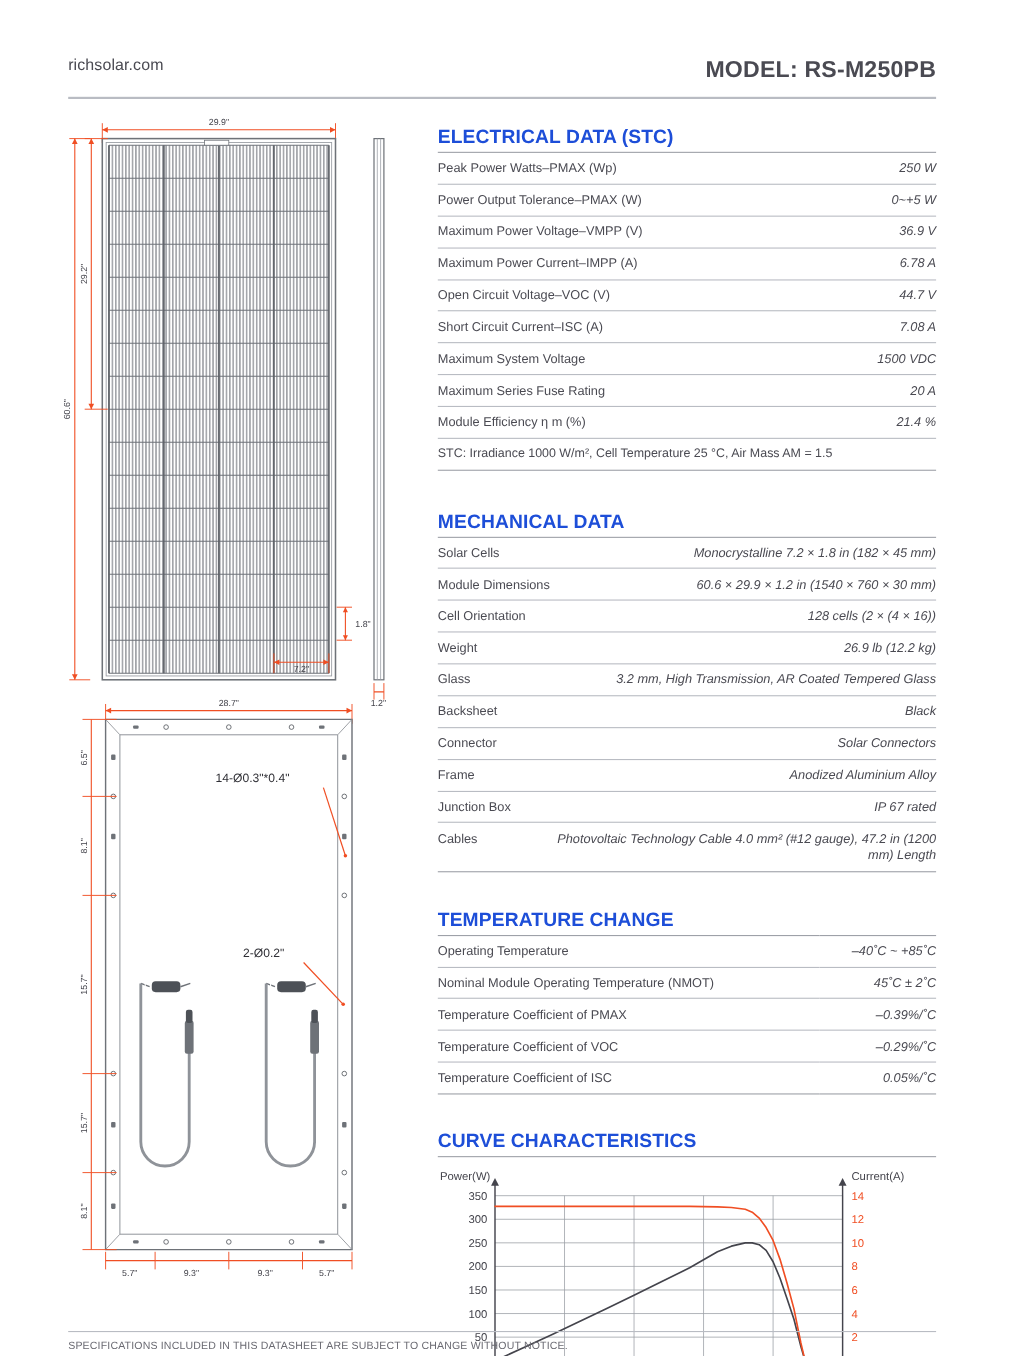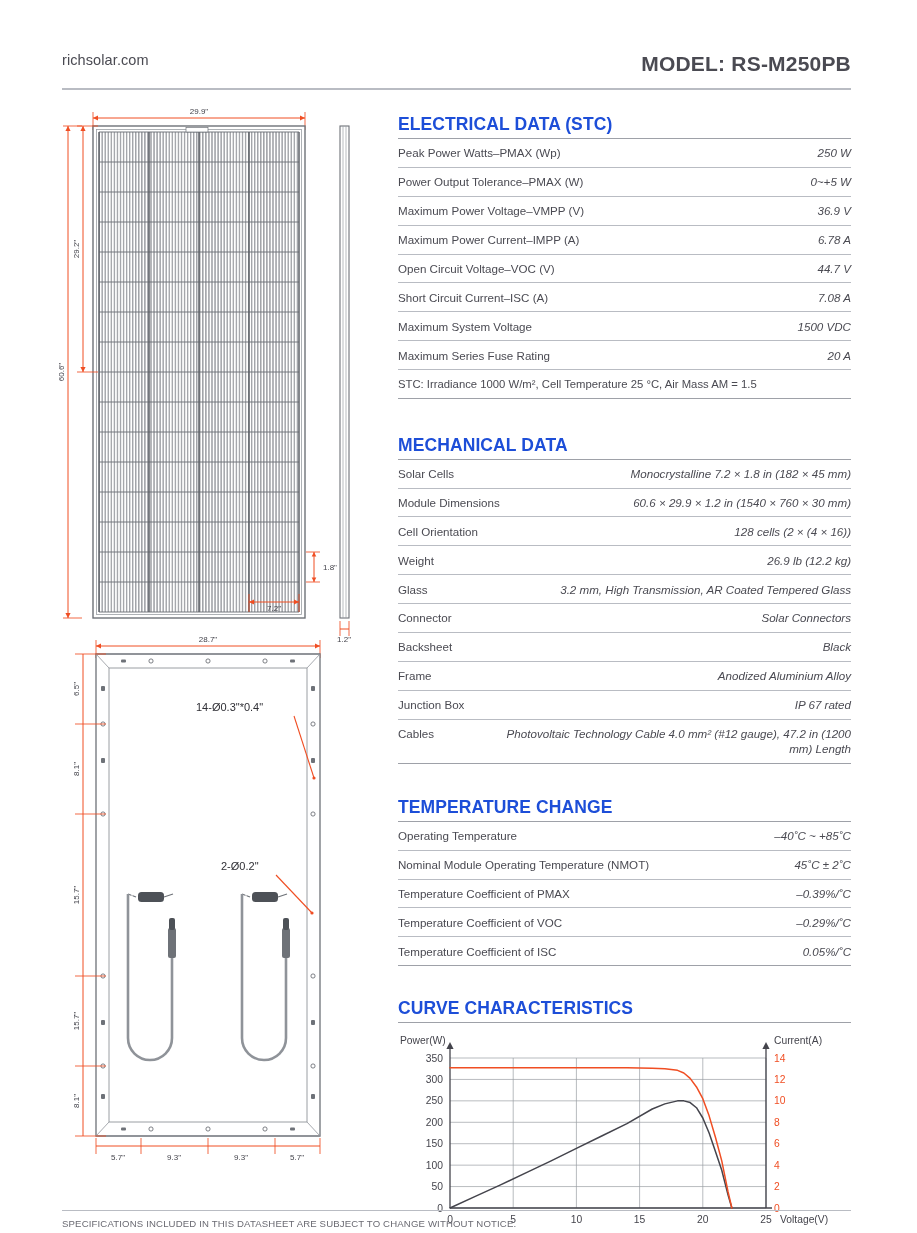--- a/index.html
+++ b/index.html
@@ -327,20 +327,24 @@
           <td class="val">7.08 A</td>
         </tr>
         <tr>
           <td class="lbl">Maximum System Voltage</td>
           <td class="val">1500 VDC</td>
         </tr>
         <tr>
           <td class="lbl">Maximum Series Fuse Rating</td>
           <td class="val">20 A</td>
         </tr>
+        <tr>
+          <td class="lbl">Module Efficiency η m (%)</td>
+          <td class="val">21.4 %</td>
+        </tr>
         <tr class="note">
           <td colspan="2">STC: Irradiance 1000 W/m², Cell Temperature 25 °C, Air Mass AM = 1.5</td>
         </tr>
       </tbody>
     </table>
 
     <div class="gap-a"></div>
 
     <div class="sec-title">MECHANICAL DATA</div>
     <table class="spec">
@@ -359,26 +363,26 @@
         </tr>
         <tr>
           <td class="lbl">Weight</td>
           <td class="val">26.9 lb (12.2 kg)</td>
         </tr>
         <tr>
           <td class="lbl">Glass</td>
           <td class="val">3.2 mm, High Transmission, AR Coated Tempered Glass</td>
         </tr>
         <tr>
+          <td class="lbl">Backsheet</td>
+          <td class="val">Black</td>
+        </tr>
+        <tr>
           <td class="lbl">Connector</td>
           <td class="val">Solar Connectors</td>
-        </tr>
-        <tr>
-          <td class="lbl">Backsheet</td>
-          <td class="val">Black</td>
         </tr>
         <tr>
           <td class="lbl">Frame</td>
           <td class="val">Anodized Aluminium Alloy</td>
         </tr>
         <tr>
           <td class="lbl">Junction Box</td>
           <td class="val">IP 67 rated</td>
         </tr>
         <tr>

